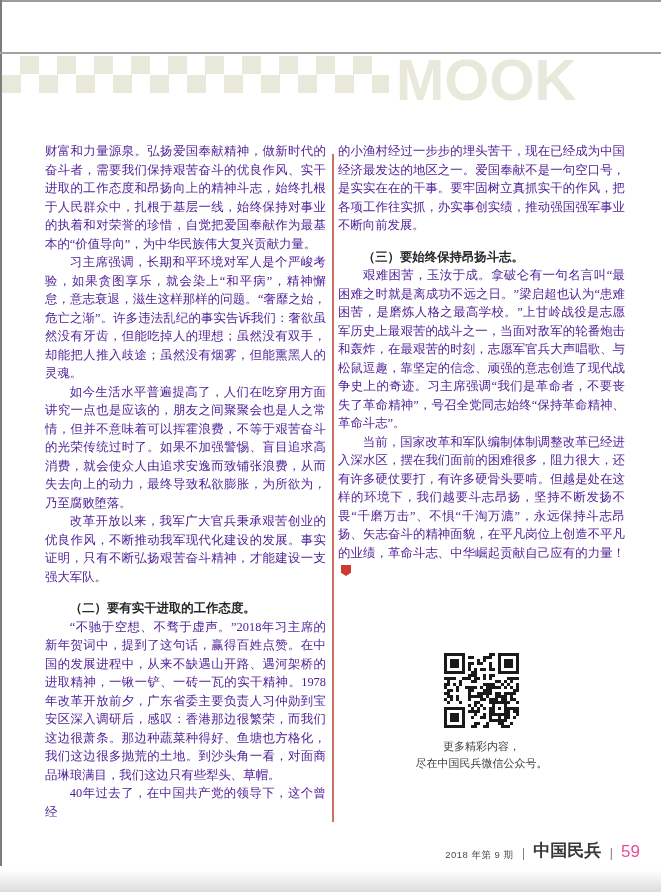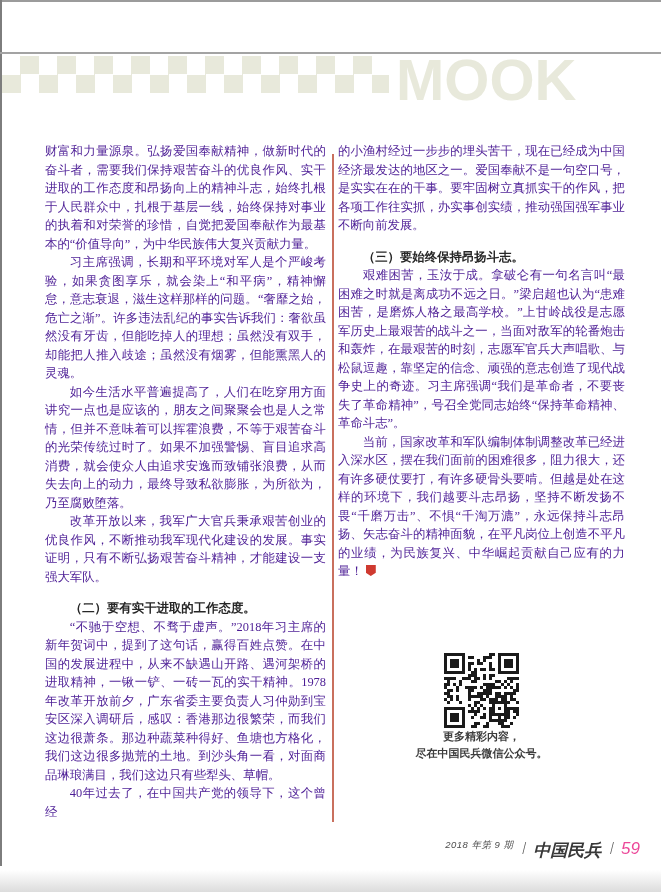--- a/index.html
+++ b/index.html
@@ -31,25 +31,25 @@
   .col p.noindent{text-indent:0;}
   .col p.heading{font-weight:bold;color:#262626;margin-top:13px;}
   .endmark{
     display:inline-block;width:10px;height:11px;background:#cf3a30;margin-left:3px;
     vertical-align:-1px;clip-path:polygon(0 0,100% 0,100% 70%,50% 100%,0 70%);
   }
   .qr-wrap{margin-top:72px;text-align:center;}
   .qr{width:75px;height:75px;margin:0 auto;background:#ffffff;}
   .qr svg{display:block;}
   .qr-caption{
-    font-size:11px;line-height:17px;color:#3d3d3d;font-weight:bold;
+    margin-top:10px;font-size:11px;line-height:17px;color:#3d3d3d;font-weight:normal;
   }
   .footer{
-    position:absolute;top:839px;right:21px;display:flex;align-items:flex-start;gap:4px;
-    font-family:"Liberation Sans","DejaVu Sans",sans-serif;color:#4c4c4c;font-style:italic;
+    position:absolute;top:839px;right:21px;display:flex;align-items:flex-end;gap:4px;
+    font-family:"Liberation Sans","DejaVu Sans",sans-serif;color:#4c4c4c;
   }
   .f-issue{font-size:9.5px;letter-spacing:.5px;}
   .f-sep{font-size:12px;color:#555555;}
   .f-mag{font-size:17px;font-weight:bold;color:#383838;}
   .f-page{font-size:17px;color:#ec4899;}
   .bottom-strip{
     position:absolute;bottom:0;left:0;width:100%;height:22px;
     background:linear-gradient(#ffffff,#dcdcdc);
   }
 </style>
@@ -73,21 +73,21 @@
     <p class="heading">（二）要有实干进取的工作态度。</p>
     <p>“不驰于空想、不骛于虚声。”2018年习主席的新年贺词中，提到了这句话，赢得百姓点赞。在中国的发展进程中，从来不缺遇山开路、遇河架桥的进取精神，一锹一铲、一砖一瓦的实干精神。1978年改革开放前夕，广东省委主要负责人习仲勋到宝安区深入调研后，感叹：香港那边很繁荣，而我们这边很萧条。那边种蔬菜种得好、鱼塘也方格化，我们这边很多抛荒的土地。到沙头角一看，对面商品琳琅满目，我们这边只有些犁头、草帽。</p>
     <p>40年过去了，在中国共产党的领导下，这个曾经</p>
   </div>
 
   <div class="col col-right">
     <p class="noindent">的小渔村经过一步步的埋头苦干，现在已经成为中国经济最发达的地区之一。爱国奉献不是一句空口号，是实实在在的干事。要牢固树立真抓实干的作风，把各项工作往实抓，办实事创实绩，推动强国强军事业不断向前发展。</p>
     <p class="heading">（三）要始终保持昂扬斗志。</p>
     <p>艰难困苦，玉汝于成。拿破仑有一句名言叫“最困难之时就是离成功不远之日。”梁启超也认为“患难困苦，是磨炼人格之最高学校。”上甘岭战役是志愿军历史上最艰苦的战斗之一，当面对敌军的轮番炮击和轰炸，在最艰苦的时刻，志愿军官兵大声唱歌、与松鼠逗趣，靠坚定的信念、顽强的意志创造了现代战争史上的奇迹。习主席强调“我们是革命者，不要丧失了革命精神”，号召全党同志始终“保持革命精神、革命斗志”。</p>
     <p>
-      <span>当前，国家改革和军队编制体制调整改革已经进入深水区，摆在我们面前的困难很多，阻力很大，还有许多硬仗要打，有许多硬骨头要啃。但越是处在这样的环境下，我们越要斗志昂扬，坚持不断发扬不畏“千磨万击”、不惧“千淘万漉”，永远保持斗志昂扬、矢志奋斗的精神面貌，在平凡岗位上创造不平凡的业绩，为民族复兴、中华崛起贡献自己应有的力量！</span><span class="endmark"></span>
+      <span>当前，国家改革和军队编制体制调整改革已经进入深水区，摆在我们面前的困难很多，阻力很大，还有许多硬仗要打，有许多硬骨头要啃。但越是处在这样的环境下，我们越要斗志昂扬，坚持不断发扬不畏“千磨万击”、不惧“千淘万漉”，永远保持斗志昂扬、矢志奋斗的精神面貌，在平凡岗位上创造不平凡的业绩，革命斗志、中华崛起贡献自己应有的力量！</span><span class="endmark"></span>
     </p>
 
     <div class="qr-wrap">
       <div class="qr">
           <svg xmlns="http://www.w3.org/2000/svg" width="75" height="75" viewBox="0 0 75 75">
             <rect x="45" y="0" width="3" height="3" fill="#1a1a1a"></rect>
             <rect x="48" y="0" width="3" height="3" fill="#1a1a1a"></rect>
             <rect x="24" y="3" width="3" height="3" fill="#1a1a1a"></rect>
             <rect x="27" y="3" width="3" height="3" fill="#1a1a1a"></rect>
             <rect x="39" y="3" width="3" height="3" fill="#1a1a1a"></rect>

